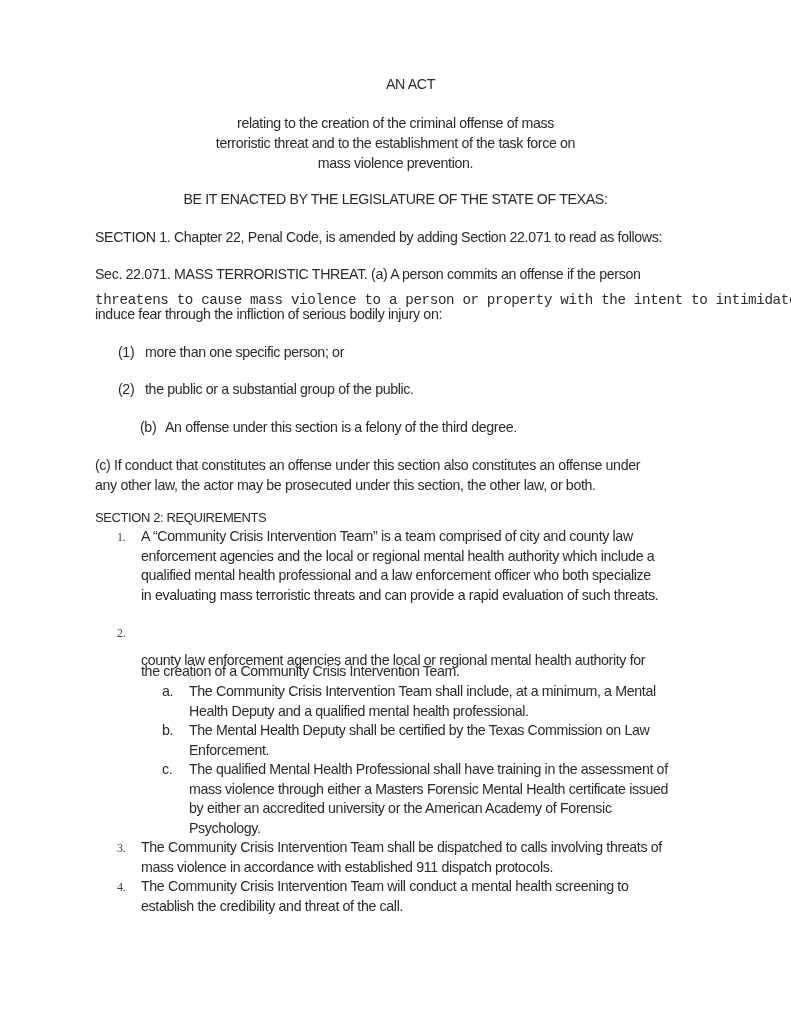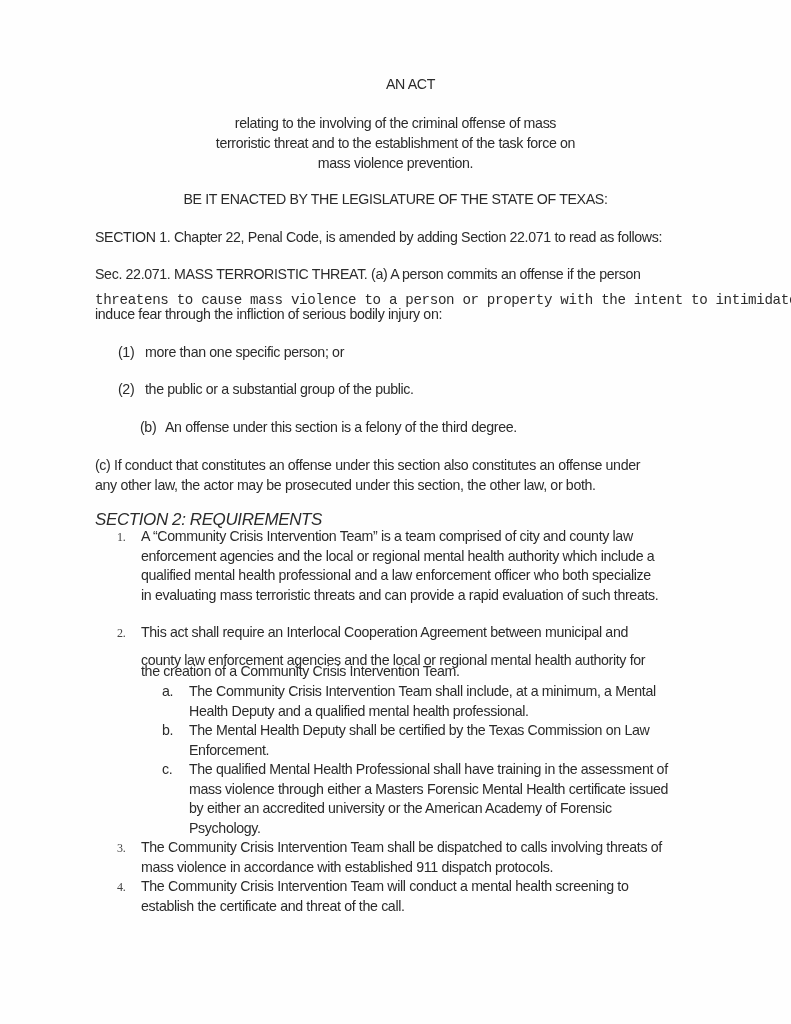--- a/index.html
+++ b/index.html
@@ -8,29 +8,29 @@
       position: absolute; left: 0; top: 0; width: 791px; height: 1024px;
       background: #fefefe;
       font-family: "Liberation Sans", sans-serif;
       color: #2b2b2b;
       font-size: 14.2px;
       letter-spacing: -0.35px;
     }
     .center { position: absolute; left: 0; width: 791px; text-align: center; }
     .abs { position: absolute; white-space: nowrap; }
     .num-serif { font-family: "Liberation Serif", serif; font-size: 12px; color: #444; }
-    .small-head { font-size: 17px; letter-spacing: -0.4px; font-style: italic; }
+    .small-head { font-size: 13px; letter-spacing: -0.4px; }
   </style>
 </head>
 <body>
 
 <div class="page">
 
   <div class="center" style="top:76px;padding-left:15px;">AN ACT</div>
-  <div class="center" style="top:115px;">relating to the involving of the criminal offense of mass</div>
+  <div class="center" style="top:115px;">relating to the creation of the criminal offense of mass</div>
   <div class="center" style="top:135px;">terroristic threat and to the establishment of the task force on</div>
   <div class="center" style="top:155px;">mass violence prevention.</div>
   <div class="center" style="top:191px;">BE IT ENACTED BY THE LEGISLATURE OF THE STATE OF TEXAS:</div>
 
   <div class="abs" style="left:95px; top:229px;">SECTION 1. Chapter 22, Penal Code, is amended by adding Section 22.071 to read as follows:</div>
 
   <div class="abs" style="left:95px; top:266px;">Sec. 22.071.  MASS TERRORISTIC THREAT. (a) A person commits an offense if the person</div>
   <div class="abs" style="left:95px; top:292px;font-family:Liberation Mono, monospace;">threatens to cause mass violence to a person or property with the intent to intimidate or</div>
   <div class="abs" style="left:95px; top:306px;">induce fear through the infliction of serious bodily injury on:</div>
 
@@ -48,21 +48,20 @@
 
   <div class="abs small-head" style="left:95px; top:510px;">SECTION 2: REQUIREMENTS</div>
 
   <div class="abs num-serif" style="left:117px; top:530px;">1.</div>
   <div class="abs" style="left:141px; top:528px;">A “Community Crisis Intervention Team” is a team comprised of city and county law</div>
   <div class="abs" style="left:141px; top:548px;">enforcement agencies and the local or regional mental health authority which include a</div>
   <div class="abs" style="left:141px; top:587px;">in evaluating mass terroristic threats and can provide a rapid evaluation of such threats.</div>
   <div class="abs" style="left:141px; top:567px;">qualified mental health professional and a law enforcement officer who both specialize</div>
 
   <div class="abs num-serif" style="left:117px; top:626px;">2.</div>
-  <div class="abs" style="left:141px; top:624px;">This act shall require an Interlocal Cooperation Agreement between municipal and</div>
   <div class="abs" style="left:141px; top:644px;margin-top:8px;">county law enforcement agencies and the local or regional mental health authority for</div>
   <div class="abs" style="left:141px; top:663px;text-align:center;">the creation of a Community Crisis Intervention Team.</div>
 
   <div class="abs" style="left:162px; top:683px;">a.</div>
   <div class="abs" style="left:189px; top:683px;">The Community Crisis Intervention Team shall include, at a minimum, a Mental</div>
   <div class="abs" style="left:189px; top:703px;">Health Deputy and a qualified mental health professional.</div>
 
   <div class="abs" style="left:162px; top:722px;">b.</div>
   <div class="abs" style="left:189px; top:722px;">The Mental Health Deputy shall be certified by the Texas Commission on Law</div>
   <div class="abs" style="left:189px; top:742px;">Enforcement.</div>
@@ -72,15 +71,15 @@
   <div class="abs" style="left:189px; top:781px;">mass violence through either a Masters Forensic Mental Health certificate issued</div>
   <div class="abs" style="left:189px; top:800px;">by either an accredited university or the American Academy of Forensic</div>
   <div class="abs" style="left:189px; top:820px;">Psychology.</div>
 
   <div class="abs num-serif" style="left:117px; top:841px;">3.</div>
   <div class="abs" style="left:141px; top:839px;">The Community Crisis Intervention Team shall be dispatched to calls involving threats of</div>
   <div class="abs" style="left:141px; top:859px;">mass violence in accordance with established 911 dispatch protocols.</div>
 
   <div class="abs num-serif" style="left:117px; top:880px;">4.</div>
   <div class="abs" style="left:141px; top:878px;">The Community Crisis Intervention Team will conduct a mental health screening to</div>
-  <div class="abs" style="left:141px; top:898px;">establish the certificate and threat of the call.</div>
+  <div class="abs" style="left:141px; top:898px;">establish the credibility and threat of the call.</div>
 
 </div>
 
 </body></html>

